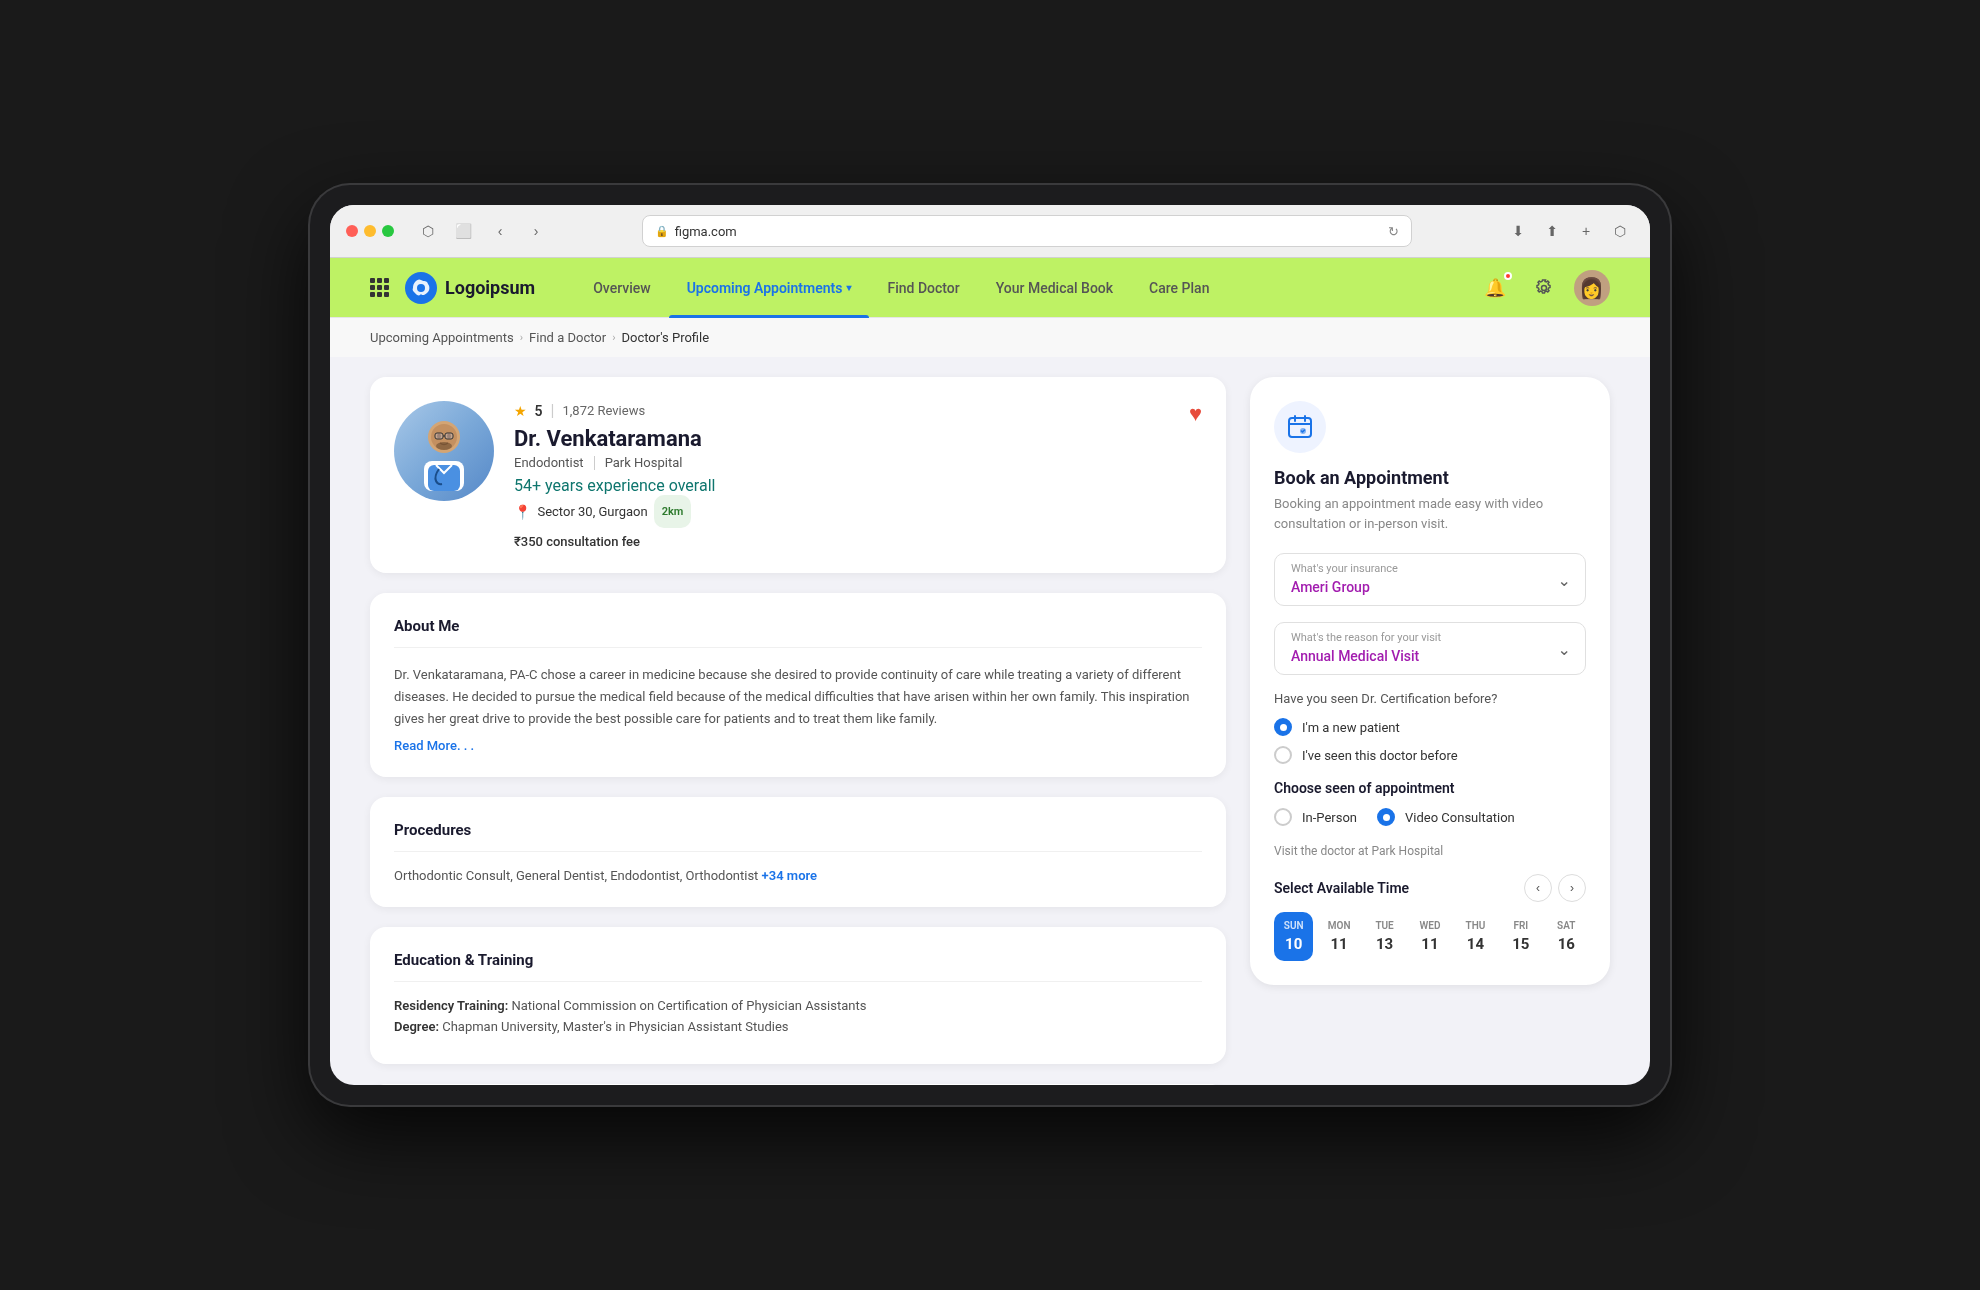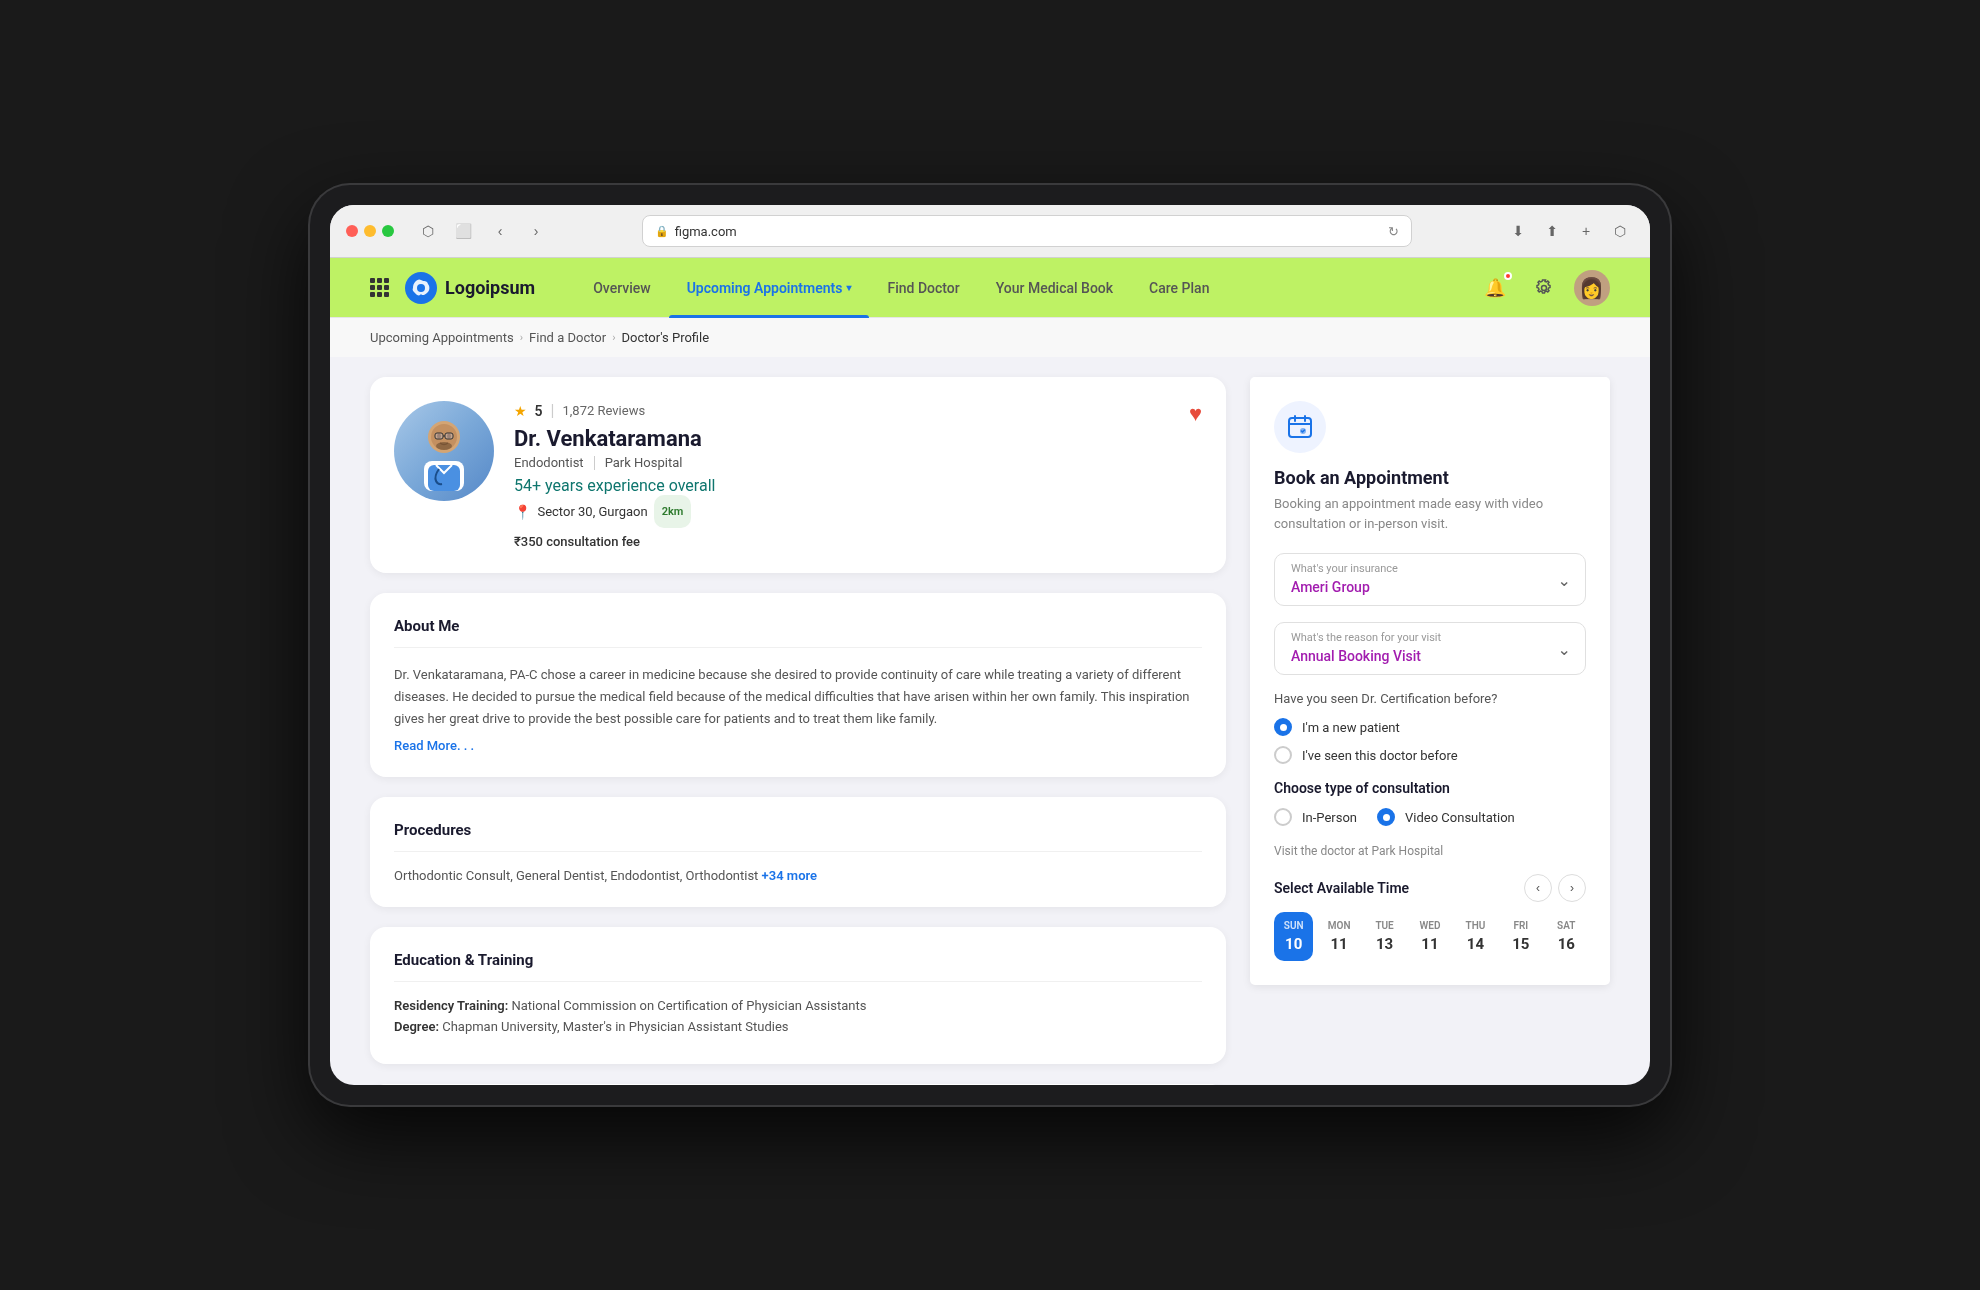--- a/index.html
+++ b/index.html
@@ -421,21 +421,21 @@
     }
 
     .education-label {
       font-weight: 600;
       color: #333;
     }
 
     
     .booking-card {
       background: white;
-      border-radius: 5px;
+      border-radius: 24px;
       padding: 24px;
       box-shadow: 0 2px 8px rgba(0,0,0,0.08);
     }
 
     .booking-icon-wrap {
       width: 52px;
       height: 52px;
       background: #eef3ff;
       border-radius: 50%;
       display: flex;
@@ -833,39 +833,39 @@
             <div class="select-wrapper">
               <div class="field-label">What's your insurance</div>
               <div class="field-value">Ameri Group</div>
               <span class="select-chevron">⌄</span>
             </div>
           </div>
 
           <div class="form-group">
             <div class="select-wrapper">
               <div class="field-label">What's the reason for your visit</div>
-              <div class="field-value">Annual Booking Visit</div>
+              <div class="field-value">Annual Medical Visit</div>
               <span class="select-chevron">⌄</span>
             </div>
           </div>
 
           <div class="form-group">
             <div class="radio-group-label">Have you seen Dr. Certification before?</div>
             <div class="radio-option">
               <div class="radio-circle checked"></div>
               <span class="radio-label">I'm a new patient</span>
             </div>
             <div class="radio-option">
               <div class="radio-circle unchecked"></div>
               <span class="radio-label">I've seen this doctor before</span>
             </div>
           </div>
 
           <div class="appointment-type-section">
-            <div class="appointment-type-title">Choose type of consultation</div>
+            <div class="appointment-type-title">Choose seen of appointment</div>
             <div class="type-options">
               <div class="radio-option">
                 <div class="radio-circle unchecked"></div>
                 <span class="radio-label">In-Person</span>
               </div>
               <div class="radio-option">
                 <div class="radio-circle checked"></div>
                 <span class="radio-label">Video Consultation</span>
               </div>
             </div>

